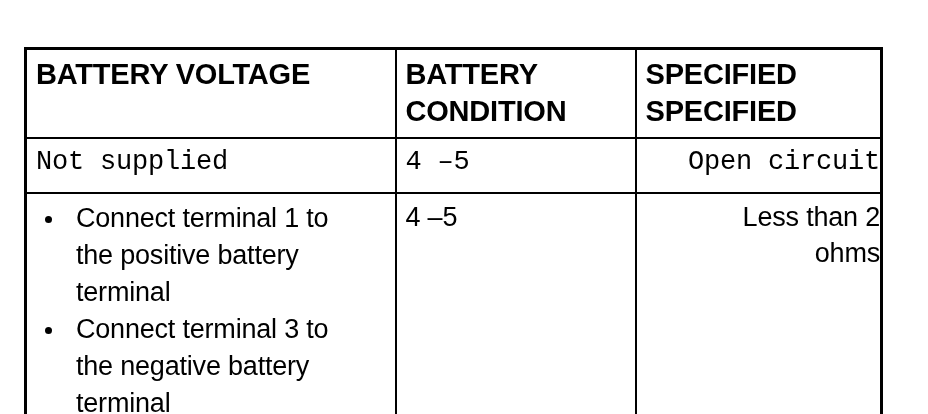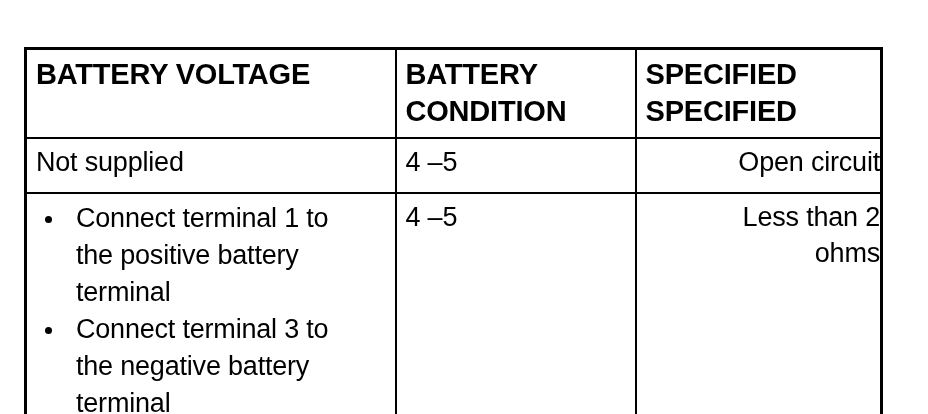--- a/index.html
+++ b/index.html
@@ -54,21 +54,21 @@
   .header-cell-inner {
     padding: 6px 0 0 9px;
     font-weight: bold;
     font-size: 29px;
     line-height: 37px;
     letter-spacing: -0.2px;
   }
   .hdr-line { display: block; white-space: nowrap; }
 
   
-  tr.data-row-1 td { height: 53px; }
+  tr.data-row-1 td { height: 53px; font-family: Liberation Mono, monospace; }
 
   .cell-inner {
     padding: 5px 0 0 9px;
     font-size: 27px;
     line-height: 36px;
     letter-spacing: -0.2px;
     white-space: nowrap;
   }
 
   

